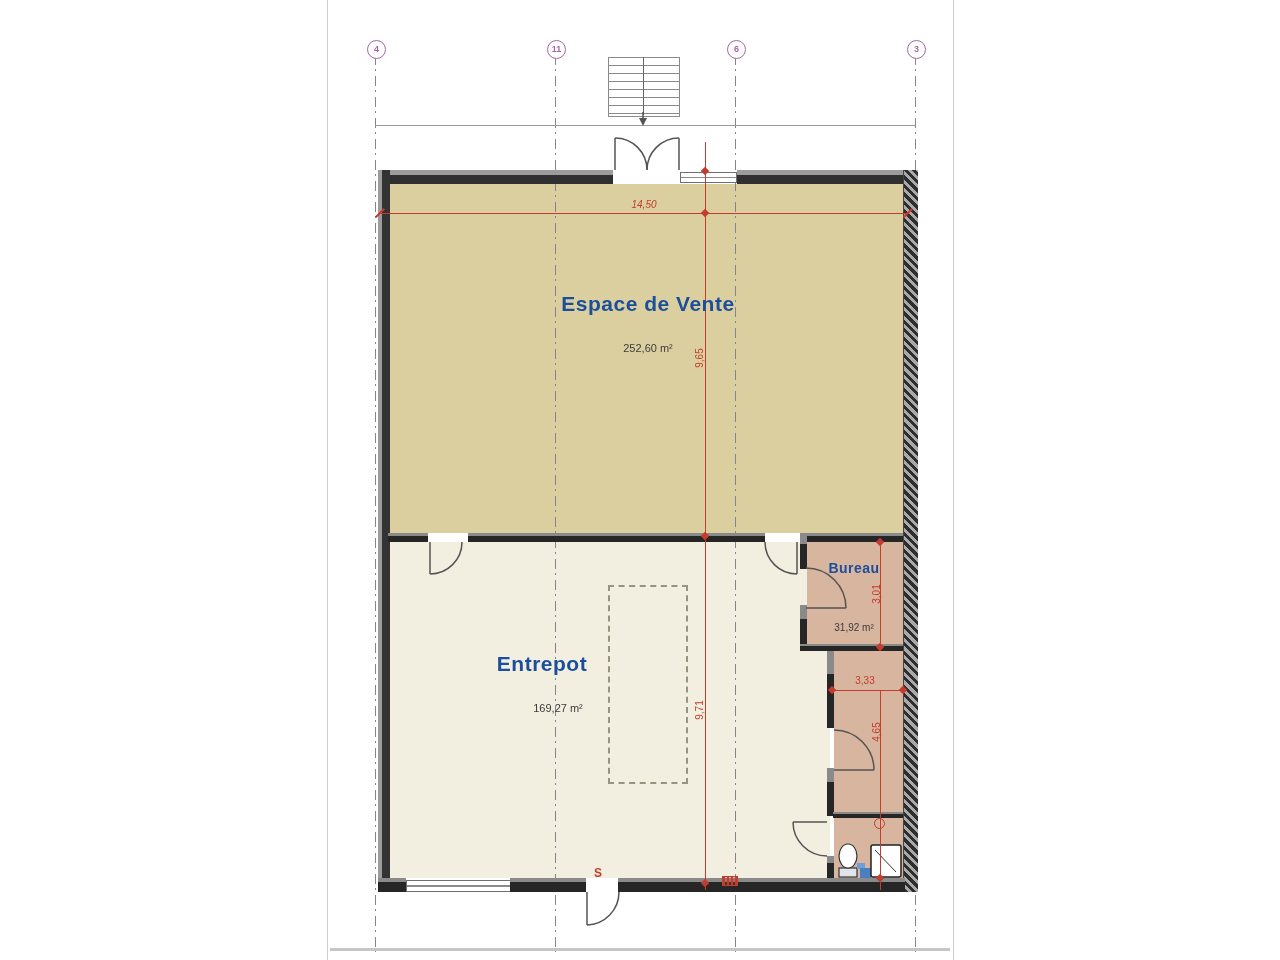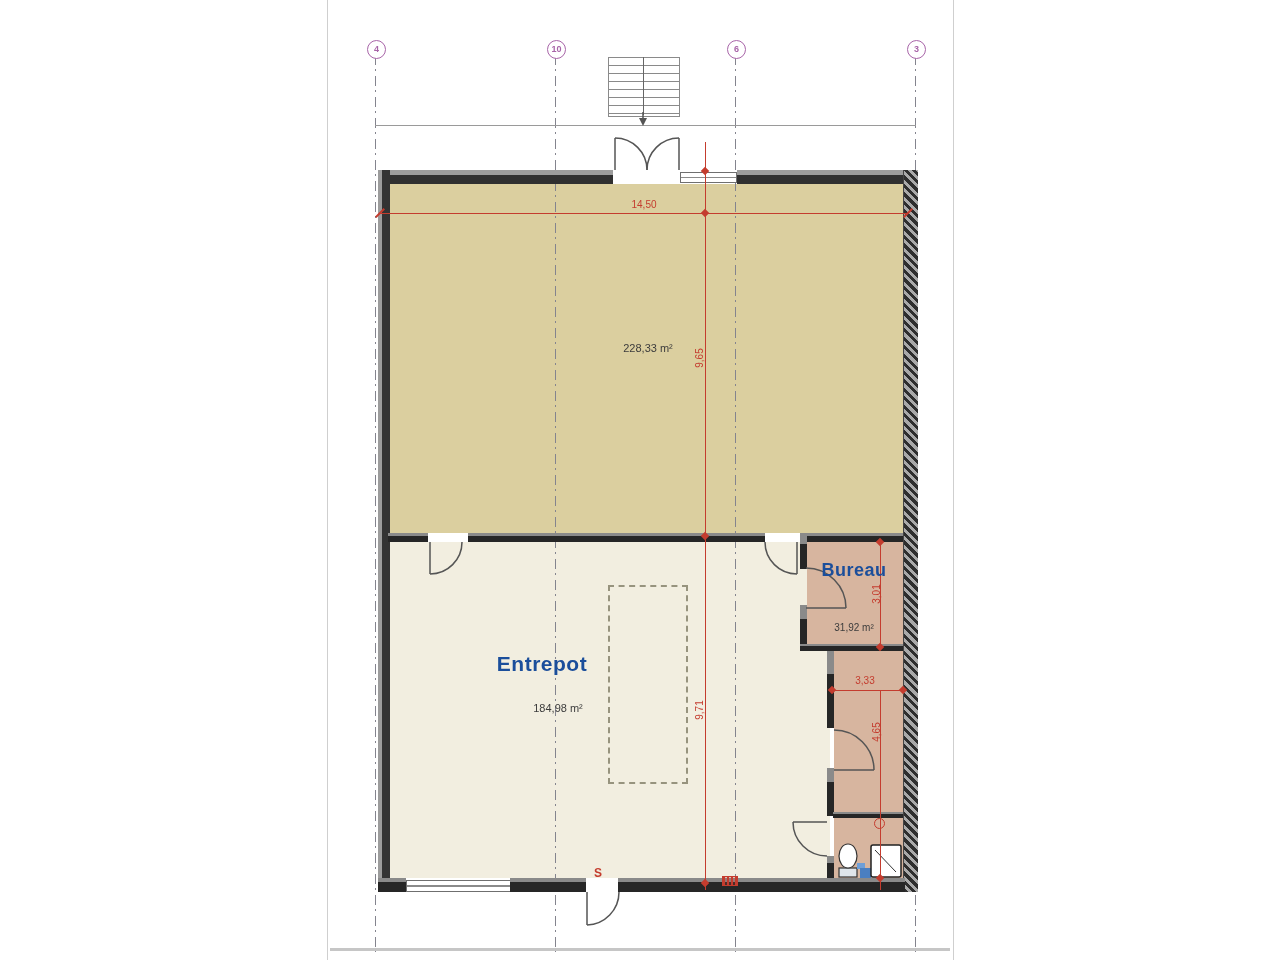--- a/index.html
+++ b/index.html
@@ -33,21 +33,21 @@
   .dimline-h{height:1px;background:#c43c2e;}
   .dimline-v{width:1px;background:#c43c2e;}
   .dmark{width:6px;height:6px;background:#c43c2e;transform:rotate(45deg);}
   .dtick{width:12px;height:2px;background:#c43c2e;transform:rotate(-45deg);}
   .dcircle{width:9px;height:9px;border:1.5px solid #c43c2e;border-radius:50%;}
   .vtext{transform:rotate(-90deg);text-align:center;}
   .htext{text-align:center;}
   .rednote{background:repeating-linear-gradient(90deg,#c43c2e 0 2px,rgba(196,60,46,.25) 2px 4px);border:1px solid #c43c2e;}
   
   .room-title{color:#1b4e9b;font-weight:bold;font-size:21px;text-align:center;letter-spacing:.5px;}
-  .room-title.small{font-size:18px;}
+  .room-title.small{font-size:14px;}
   .room-area{color:#3c3c3c;font-size:11px;text-align:center;}
   .exit{color:#c43c2e;font-weight:bold;font-size:12px;}
 </style>
 </head>
 <body>
 
 <div id="canvas">
 
   <div class="abs page"></div>
 
@@ -57,21 +57,21 @@
   <div class="abs room-pink" style="left:834px;top:651px;width:69px;height:227px;"></div>
 
   <div class="abs dashed-zone" style="left:608px;top:585px;width:76px;height:195px;"></div>
 
   <div class="abs gridline" style="left:375px;"></div>
   <div class="abs gridline" style="left:555px;"></div>
   <div class="abs gridline" style="left:735px;"></div>
   <div class="abs gridline" style="left:915px;"></div>
 
   <div class="abs bubble" style="left:367px;">4</div>
-  <div class="abs bubble" style="left:547px;">10</div>
+  <div class="abs bubble" style="left:547px;">11</div>
   <div class="abs bubble" style="left:727px;">6</div>
   <div class="abs bubble" style="left:907px;">3</div>
 
   <div class="abs stairs" style="left:608px;top:57px;width:70px;height:58px;"></div>
   <div class="abs stair-rail" style="left:643px;top:57px;height:58px;"></div>
 
   <div class="abs thinline" style="left:375px;top:125px;width:541px;height:1px;"></div>
 
   <div class="abs" style="left:330px;top:948px;width:620px;height:3px;background:#c6c6c6;"></div>
 
@@ -142,21 +142,21 @@
     </g>
     <g>
       <rect x="871" y="845" width="30" height="32" fill="#ffffff" stroke="#222" stroke-width="1.5" rx="2"></rect>
       <line x1="875" y1="850" x2="896" y2="872" stroke="#333" stroke-width="1"></line>
     </g>
   </svg>
 
   <div class="abs dimline-h" style="left:380px;top:213px;width:528px;"></div>
   <div class="abs dtick" style="left:374px;top:212px;"></div>
   <div class="abs dtick" style="left:902px;top:212px;"></div>
-  <div class="abs dim htext" style="left:584px;top:199px;width:120px;">14,50</div>
+  <div class="abs dim htext" style="left:584px;top:199px;width:120px;font-style:italic;">14,50</div>
 
   <div class="abs dimline-v" style="left:705px;top:142px;height:748px;"></div>
   <div class="abs dmark" style="left:702px;top:168px;"></div>
   <div class="abs dmark" style="left:702px;top:210px;"></div>
   <div class="abs dmark" style="left:702px;top:533px;"></div>
   <div class="abs dmark" style="left:702px;top:880px;"></div>
   <div class="abs dim vtext" style="left:670px;top:352px;width:60px;height:12px;">9,65</div>
   <div class="abs dim vtext" style="left:670px;top:704px;width:60px;height:12px;">9,71</div>
 
   <div class="abs dimline-v" style="left:880px;top:542px;height:104px;"></div>
@@ -169,23 +169,24 @@
   <div class="abs dmark" style="left:900px;top:687px;"></div>
   <div class="abs dim htext" style="left:830px;top:675px;width:70px;">3,33</div>
 
   <div class="abs dimline-v" style="left:880px;top:690px;height:200px;"></div>
   <div class="abs dmark" style="left:877px;top:875px;"></div>
   <div class="abs dcircle" style="left:874px;top:818px;"></div>
   <div class="abs dim vtext" style="left:847px;top:726px;width:60px;height:12px;">4,65</div>
 
   <div class="abs rednote" style="left:722px;top:876px;width:14px;height:8px;"></div>
 
-  <div class="abs room-area" style="left:568px;top:342px;width:160px;">228,33 m²</div>
+  <div class="abs room-title" style="left:518px;top:292px;width:260px;">Espace de Vente</div>
+  <div class="abs room-area" style="left:568px;top:342px;width:160px;">252,60 m²</div>
 
   <div class="abs room-title" style="left:452px;top:652px;width:180px;">Entrepot</div>
-  <div class="abs room-area" style="left:498px;top:702px;width:120px;">184,98 m²</div>
+  <div class="abs room-area" style="left:498px;top:702px;width:120px;">169,27 m²</div>
 
   <div class="abs room-title small" style="left:810px;top:560px;width:88px;">Bureau</div>
   <div class="abs room-area" style="left:816px;top:622px;width:76px;font-size:10px;">31,92 m²</div>
 
   <div class="abs exit" style="left:594px;top:866px;">S</div>
 
 </div>
 
 </body></html>

